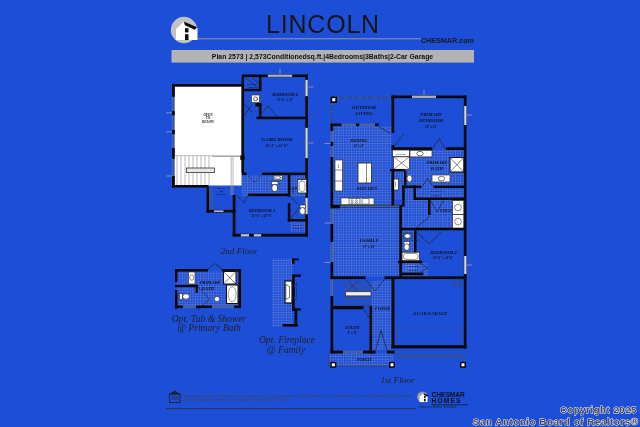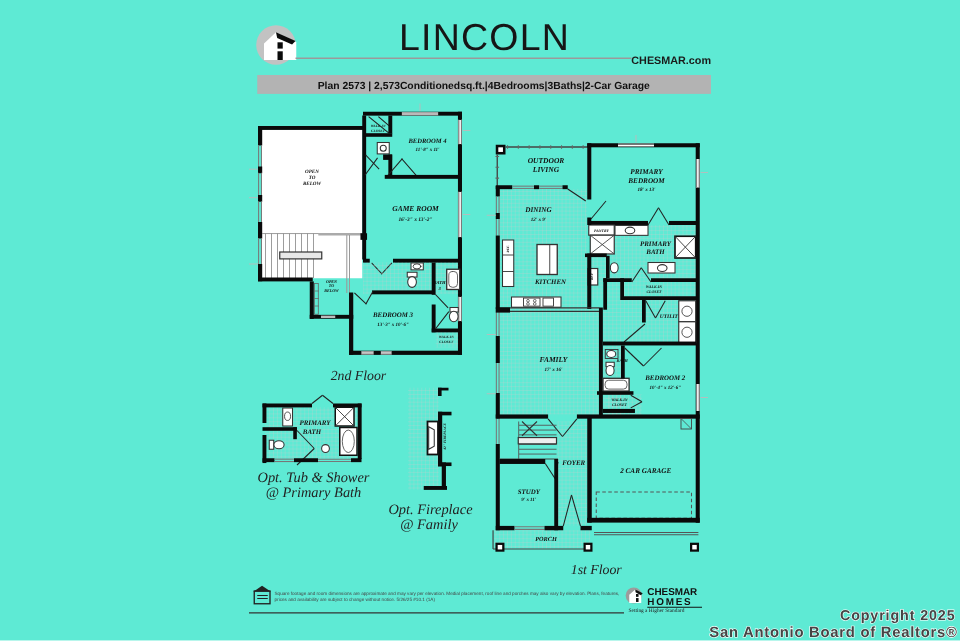--- a/index.html
+++ b/index.html
@@ -1,16 +1,16 @@
 <!DOCTYPE html>
 <html><head>
 <meta charset="utf-8">
 <style>
   html,body{margin:0;padding:0;background:#fff;}
-  .page{position:relative;width:640px;height:427px;background:#5eead4;overflow:hidden;
+  .page{position:relative;width:640px;height:427px;background:#1d4ed8;overflow:hidden;
         font-family:"Liberation Sans",sans-serif;}
   svg{position:absolute;top:0;left:0;}
   .rl{font-family:"Liberation Serif",serif;font-style:italic;font-weight:bold;fill:#111;}
   .cap{font-family:"Liberation Serif",serif;font-style:italic;fill:#222;}
 </style>
 </head>
 <body>
 <div class="page">
 <svg width="640" height="427" viewBox="0 0 640 427">
 <defs>

